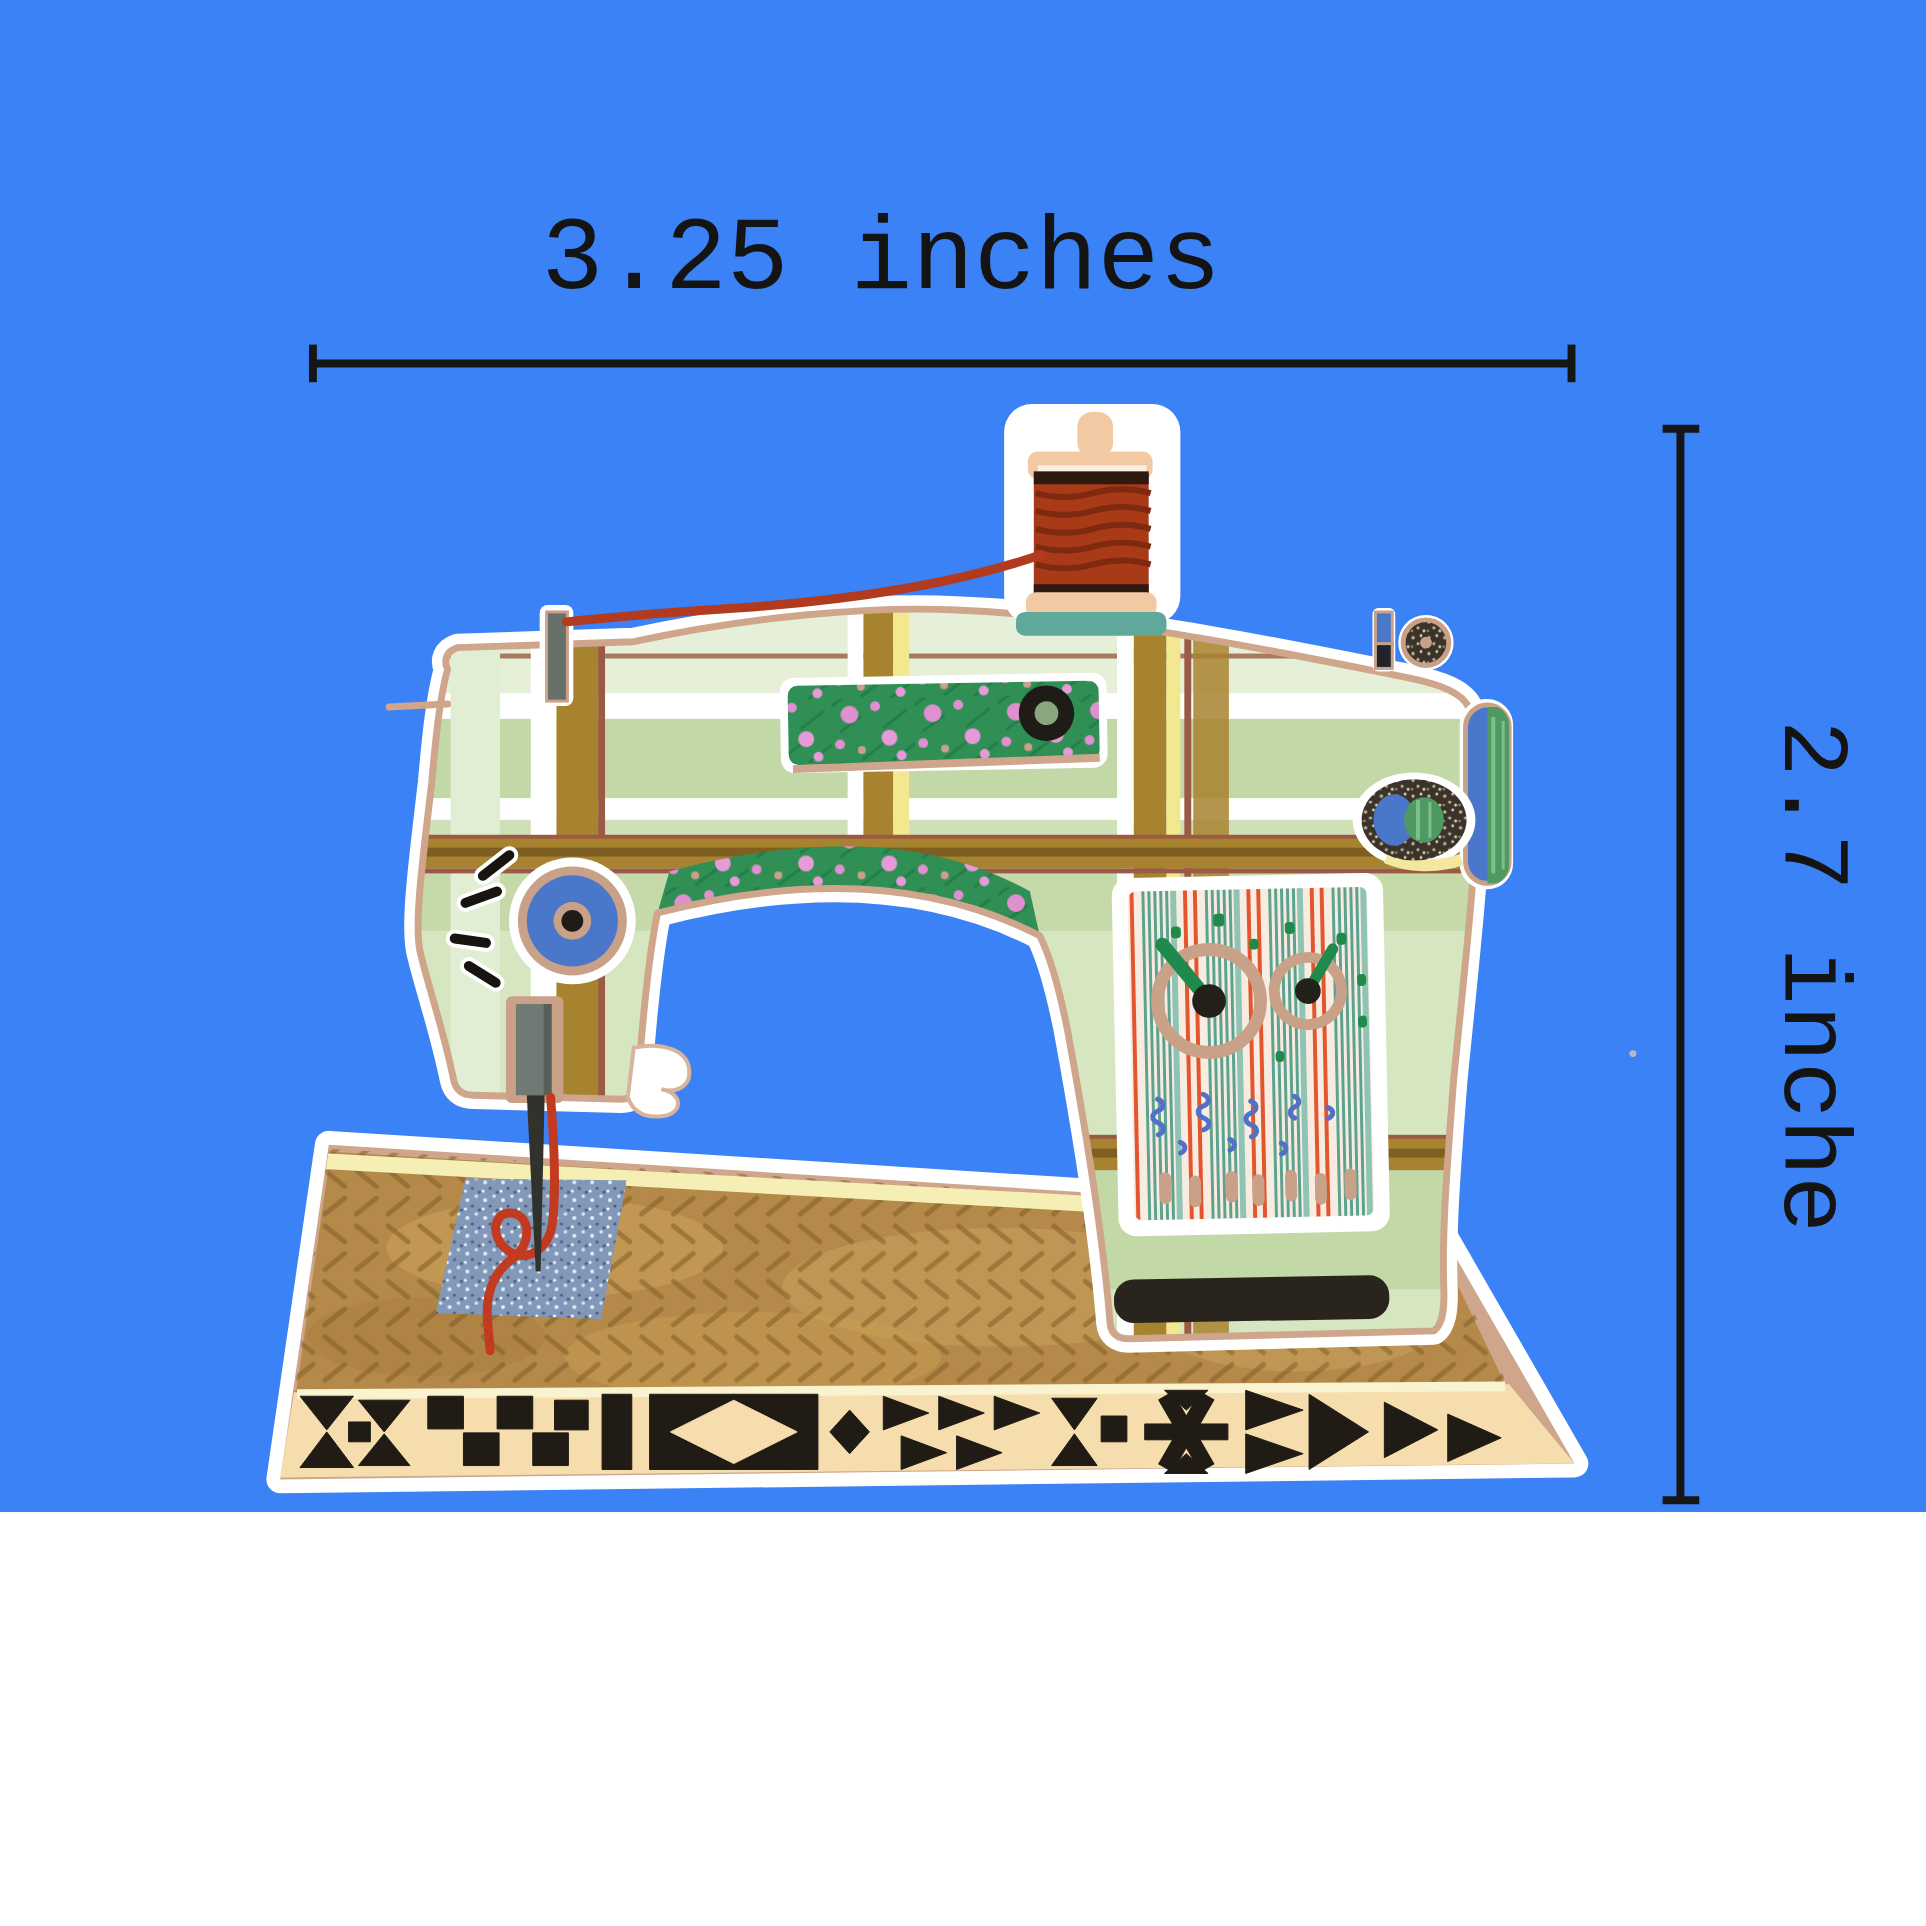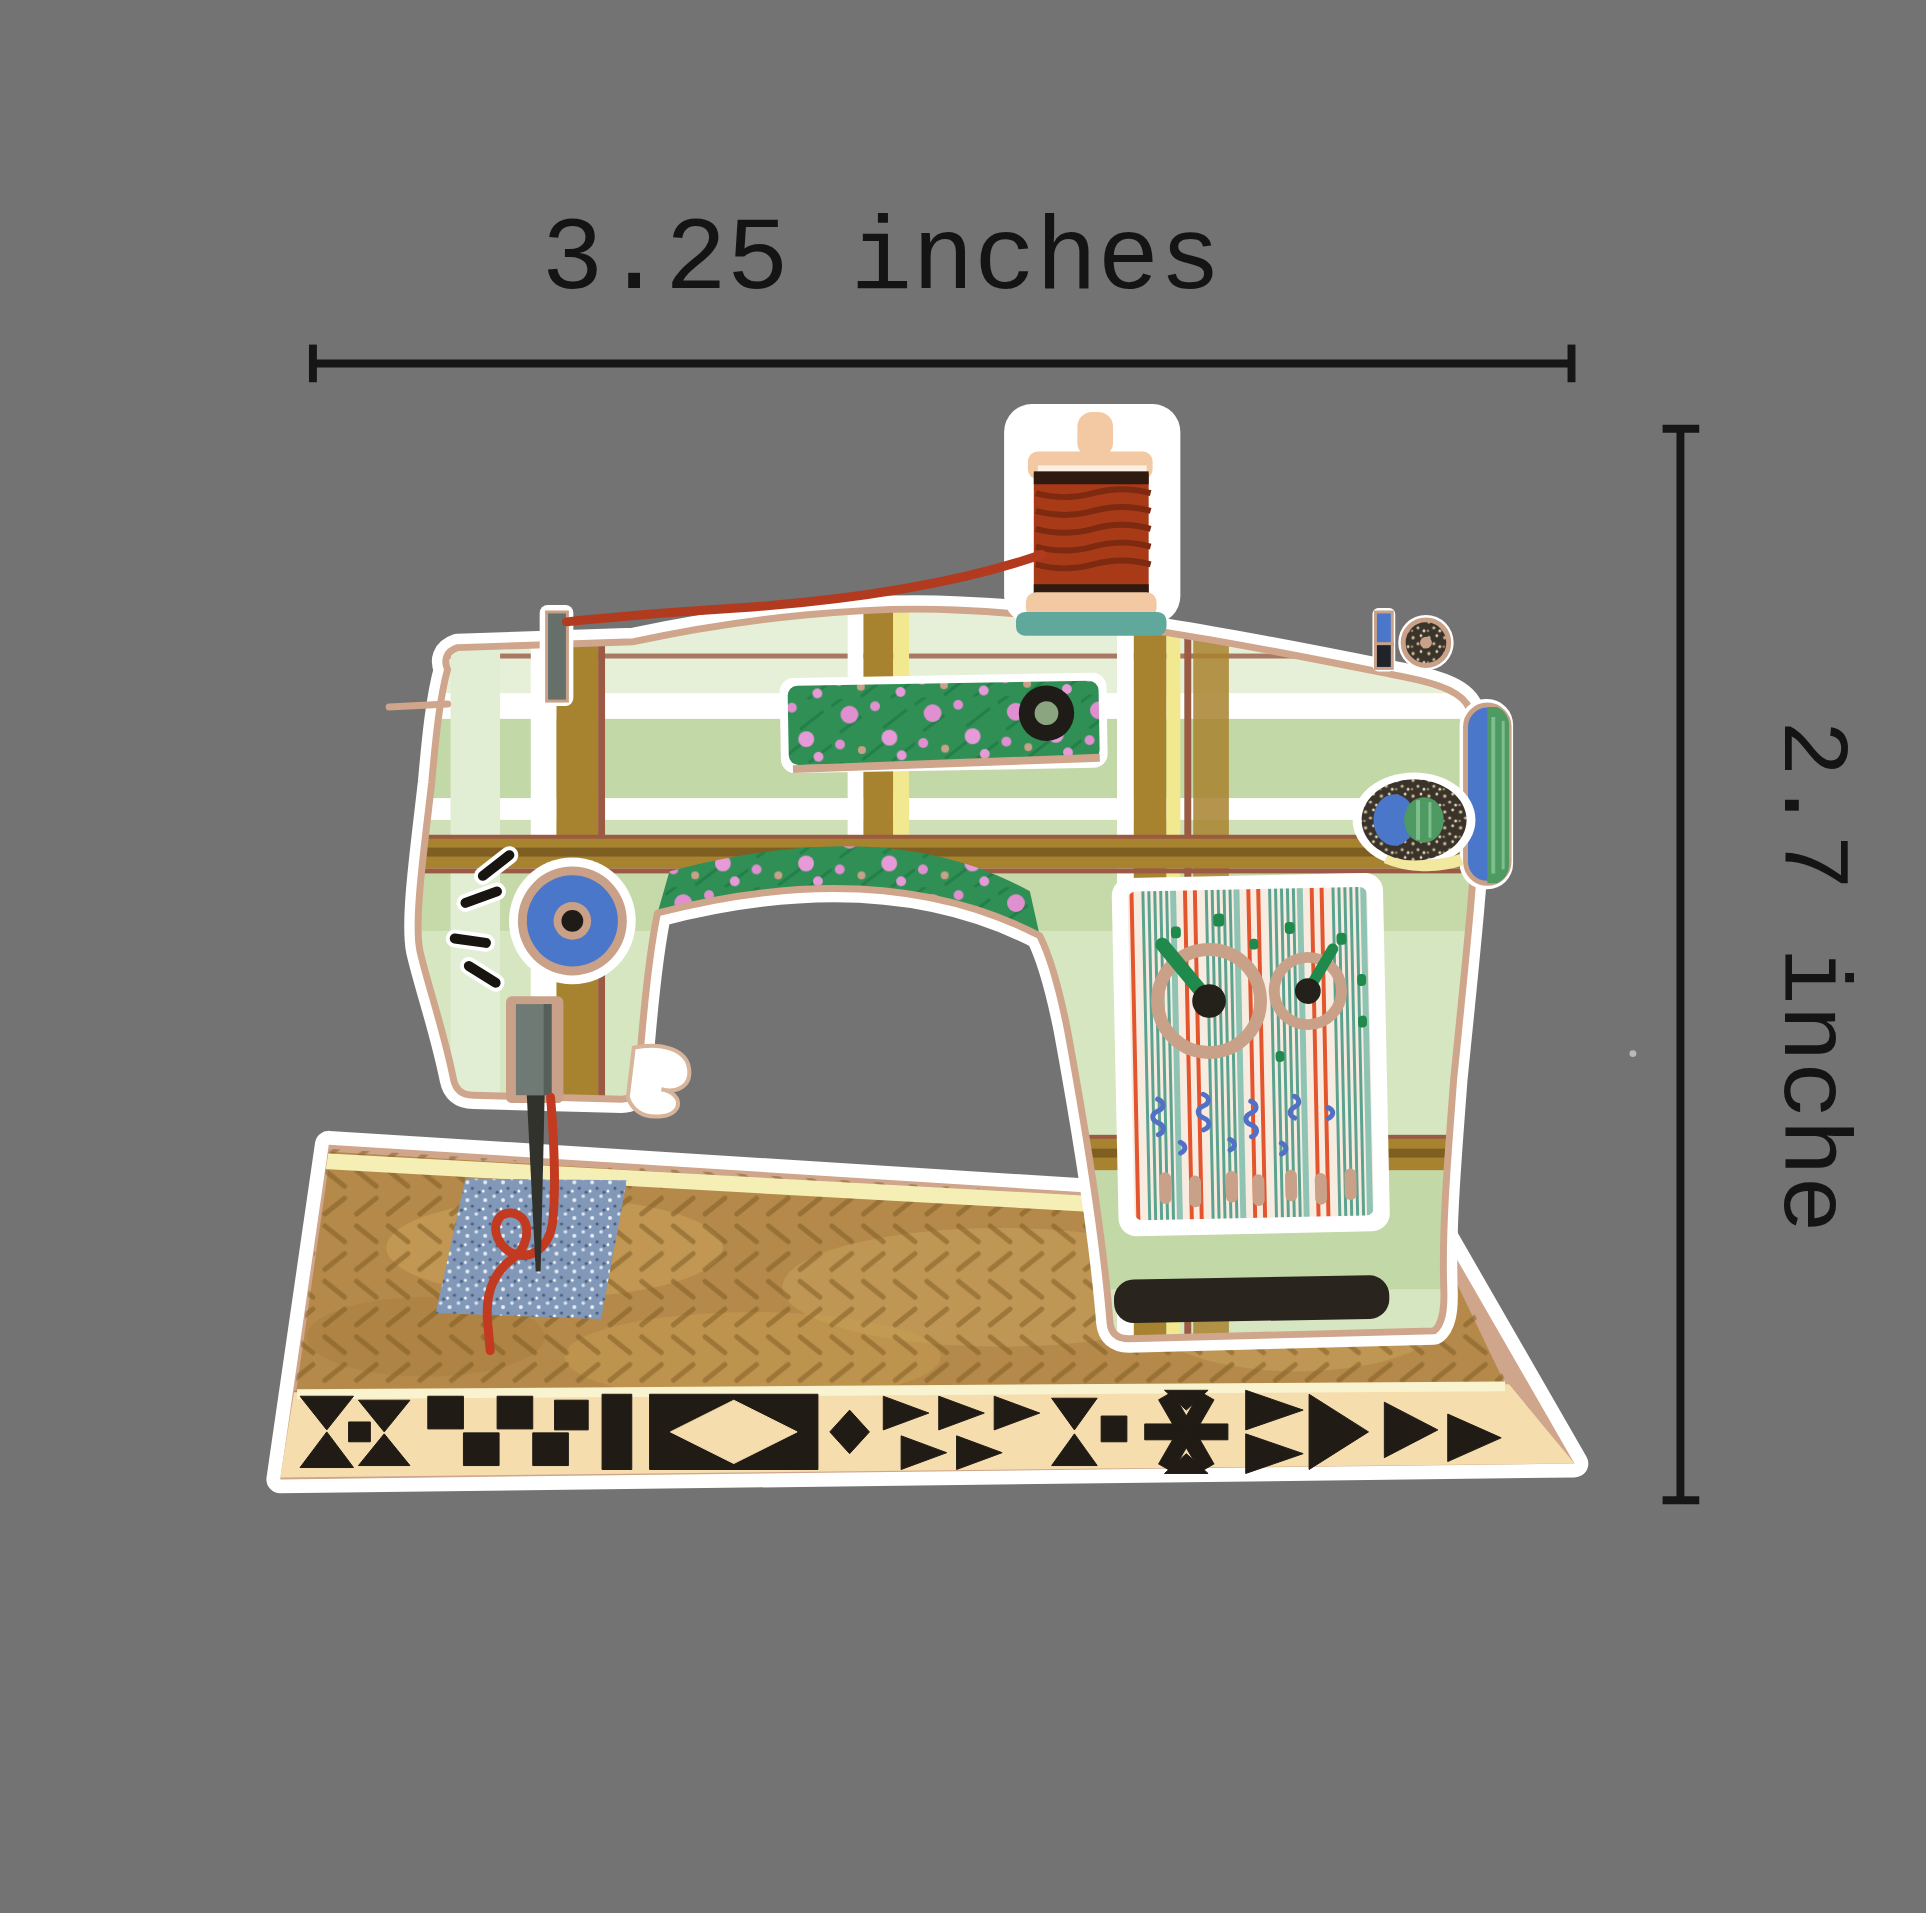--- a/index.html
+++ b/index.html
@@ -1,16 +1,16 @@
 <!DOCTYPE html>
 <html><head>
 <meta charset="utf-8">
 <style>
   html,body{margin:0;padding:0;background:#ffffff;}
-  .stage{position:relative;width:1927px;height:1913px;background:#737373;overflow:hidden;
+  .stage{position:relative;width:1927px;height:1512px;background:#3b82f6;overflow:hidden;
          font-family:"Liberation Mono","DejaVu Sans Mono",monospace;}
   svg{position:absolute;left:0;top:0;}
   text.dim{fill:#141414;font-family:"Liberation Mono","DejaVu Sans Mono",monospace;}
 </style>
 </head>
 <body>
 
 <div class="stage">
 <svg width="1927" height="1927" viewBox="0 0 1946 1946">
   <defs>

